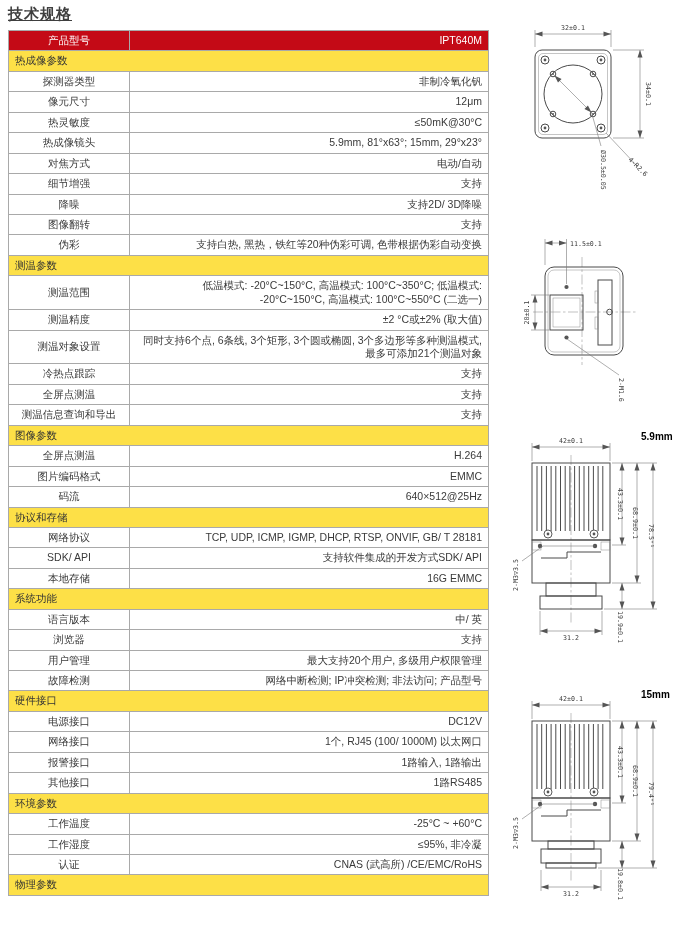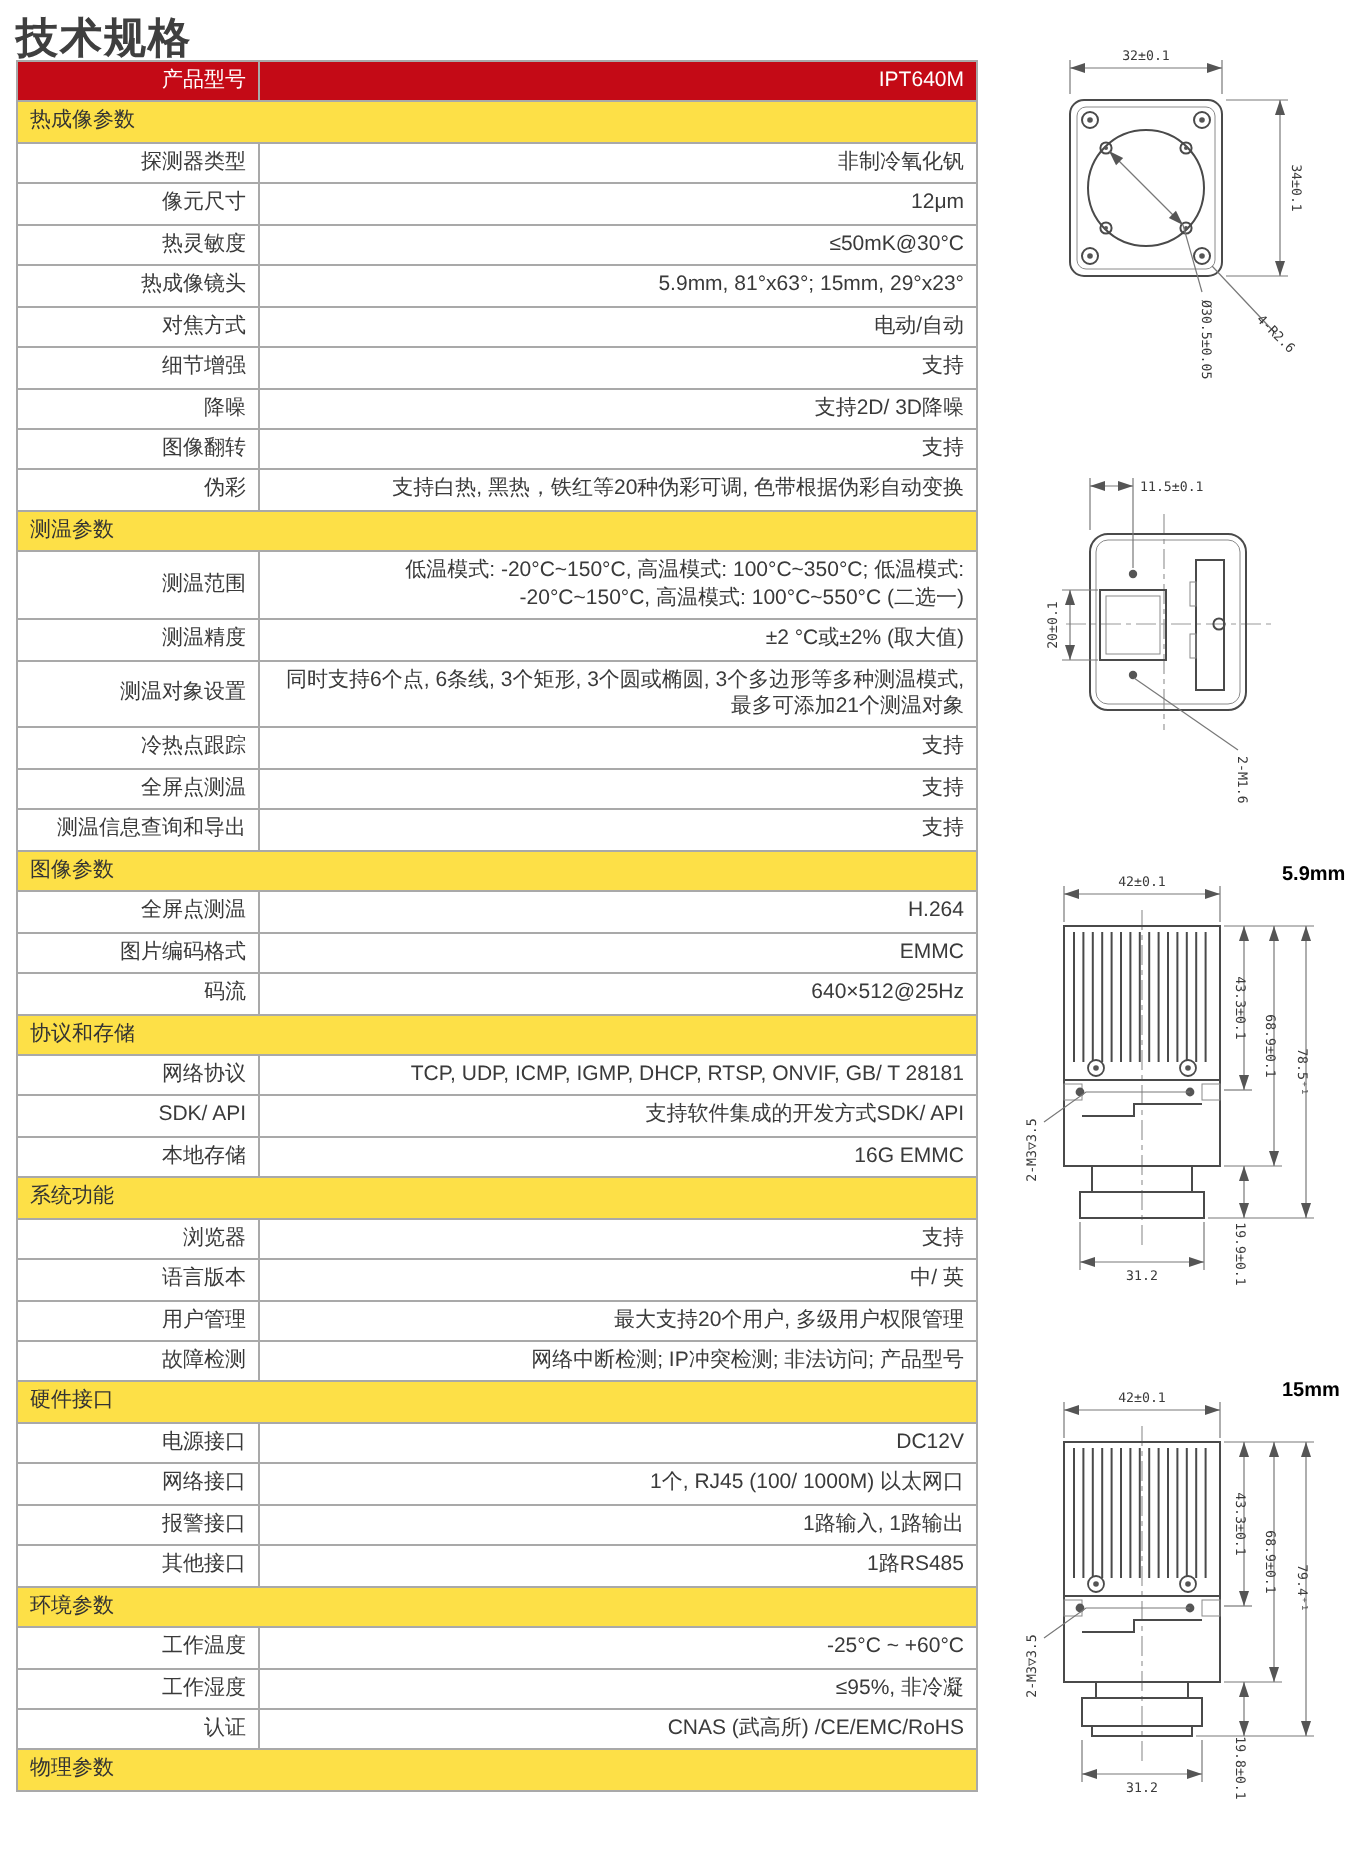--- a/index.html
+++ b/index.html
@@ -3,37 +3,38 @@
 <meta charset="utf-8">
 <style>
   html,body{margin:0;padding:0;}
   body{
     width:679px;height:931px;background:#ffffff;overflow:hidden;position:relative;
     font-family:"Liberation Sans","DejaVu Sans",sans-serif;
     -webkit-font-smoothing:antialiased;
   }
   .page{position:relative;width:679px;height:931px;background:#fff;}
   .page-title{
-    position:absolute;left:8px;top:5px;font-size:21px;font-weight:bold;color:#3f3f3f;
+    position:absolute;left:8px;top:5px;font-size:15px;font-weight:bold;color:#3f3f3f;
     letter-spacing:1px;
+    text-decoration:underline;
   }
   
   .spec-table-wrap{position:absolute;left:8px;top:30px;width:480px;}
   table.spec{border-collapse:collapse;table-layout:fixed;width:480px;}
   table.spec col.c1{width:121px;}
   table.spec col.c2{width:359px;}
   table.spec td{
     border:1px solid #a9a9a9;font-size:10.5px;color:#3a3a3a;line-height:1.28;
     padding:3px 6px;word-break:break-word;
   }
   tr.header-row td{
     background:#c40a16;color:#ffffff;border-color:#a9a9a9;font-size:10.5px;
   }
   tr.section-row td{background:#fde047;color:#333;}
-  td.param-cell{text-align:right;}
+  td.param-cell{text-align:center;}
   td.value-cell{text-align:right;}
   
   .drawing{position:absolute;left:495px;}
   #fv{top:10px;}
   #bv{top:225px;}
   #s1{top:425px;}
   #s2{top:683px;}
   svg .outline rect,svg .outline circle,svg .outline path{fill:none;stroke:#4a4a4a;stroke-width:1;}
   svg .thin{stroke-width:0.5 !important;stroke:#8a8a8a !important;}
   svg .dotf{fill:#555 !important;stroke:none !important;}
@@ -157,26 +158,26 @@
             <td class="value-cell">支持软件集成的开发方式SDK/ API</td>
           </tr>
           <tr>
             <td class="param-cell">本地存储</td>
             <td class="value-cell">16G EMMC</td>
           </tr>
           <tr class="section-row">
             <td colspan="2">系统功能</td>
           </tr>
           <tr>
-            <td class="param-cell">浏览器</td>
-            <td class="value-cell">支持</td>
-          </tr>
-          <tr>
             <td class="param-cell">语言版本</td>
             <td class="value-cell">中/ 英</td>
+          </tr>
+          <tr>
+            <td class="param-cell">浏览器</td>
+            <td class="value-cell">支持</td>
           </tr>
           <tr>
             <td class="param-cell">用户管理</td>
             <td class="value-cell">最大支持20个用户, 多级用户权限管理</td>
           </tr>
           <tr>
             <td class="param-cell">故障检测</td>
             <td class="value-cell">网络中断检测; IP冲突检测; 非法访问; 产品型号</td>
           </tr>
           <tr class="section-row">

